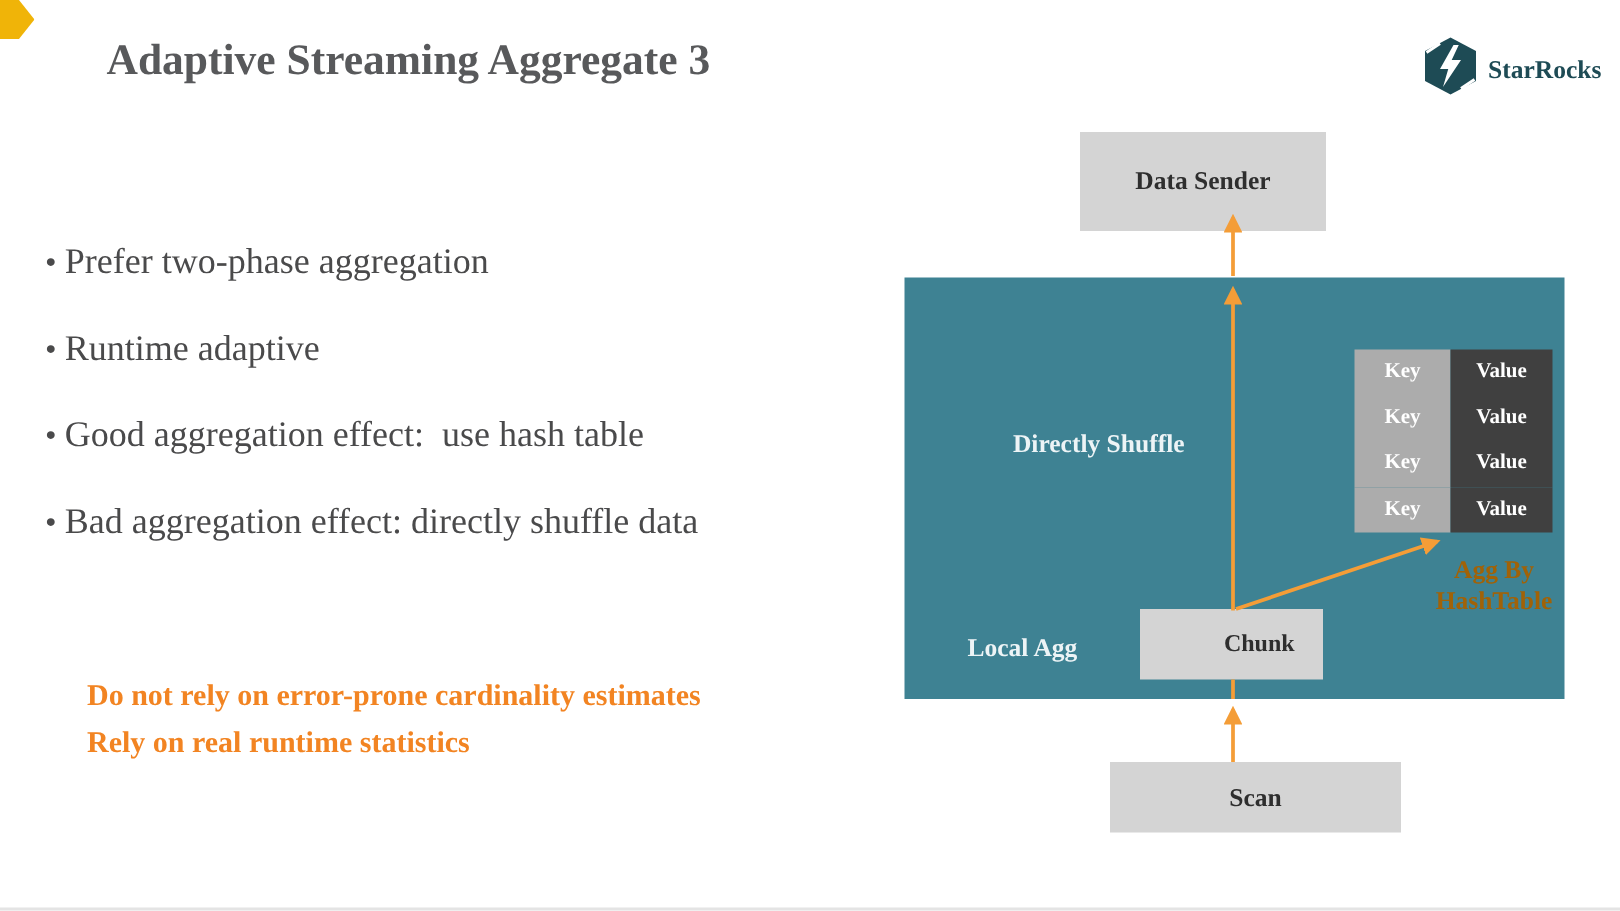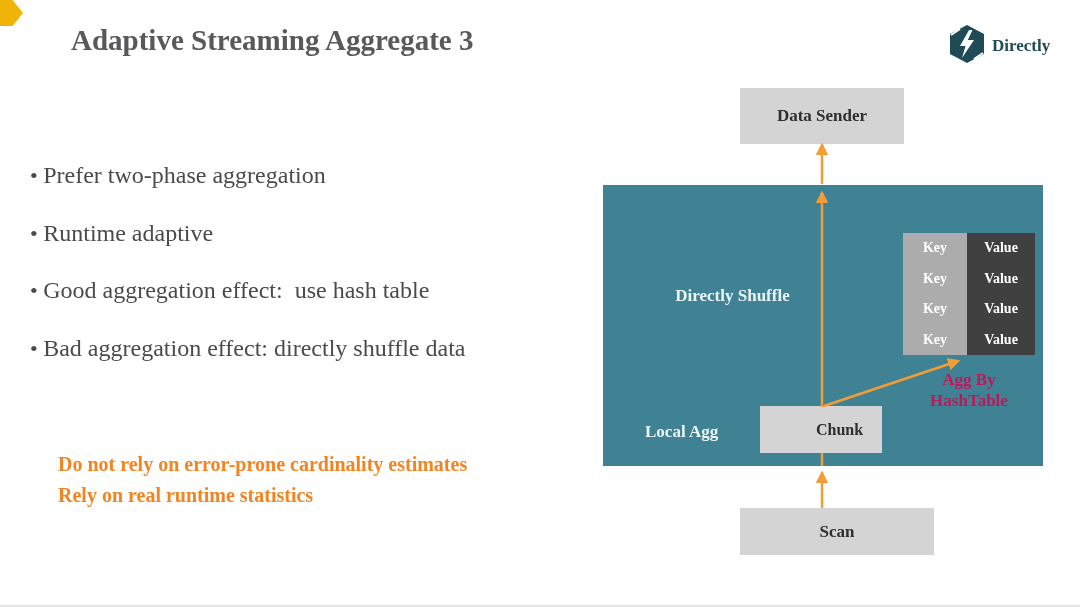--- a/index.html
+++ b/index.html
@@ -38,34 +38,34 @@
     color:var(--note_orange,#F28422); white-space:pre-wrap;margin-top:38px;
   }
   .n0{top:415px;} .n1{top:446px;}
 
   
   .gray-box {
     position:absolute; background:var(--box_gray,#D4D4D4);
     display:flex; align-items:center; justify-content:center;
     font-weight:bold; font-size:17px; color:var(--box_text,#2E2E2E);
   }
-  .data-sender { left:740px; top:88px;  width:164px; height:56px; }
+  .data-sender { left:720px; top:88px;  width:164px; height:66px; }
   .scan        { left:740px; top:508px; width:194px; height:47px; }
   .chunk       { left:760px; top:406px; width:122px; height:47px; font-size:16px;padding-left:37px; }
 
   .teal-panel {
     position:absolute; left:603px; top:185px; width:440px; height:281px;
     background:var(--teal_panel,#3E8293);
   }
   .panel-label {
     position:absolute; font-weight:bold; font-size:17px; color:#EDF4F6;
   }
   .shuffle-label { left:635px; top:286px; width:195px; text-align:center; }
   .localagg-label{ left:645px; top:422px; width:110px; }
-  .aggby-label   { left:903px; top:369px; width:132px; text-align:center; color:#be185d; line-height:1.25; }
+  .aggby-label   { left:930px; top:369px; width:132px; text-align:center; color:#a16207; line-height:1.25; }
 
   .kv-table {
     position:absolute; left:903px; top:233px; width:132px; height:122px;
     display:grid; grid-template-columns:64px 68px; grid-auto-rows:1fr;
   }
   .kv-cell {
     display:flex; align-items:center; justify-content:center;
     font-weight:bold; font-size:14px; color:#ffffff;
   }
   .kv-key   { background:var(--key_gray,#ACACAC); }
@@ -88,21 +88,21 @@
 
   <div class="logo">
     <span>
       <svg width="38" height="40" viewBox="0 0 38 40">
         <polygon points="19,1 36,10 36,30 19,39 2,30 2,10" fill="#1E4B55"></polygon>
         <polygon points="21,6 12,22 17.5,22 14,34 26,16 19.8,16 24.5,6" fill="#ffffff"></polygon>
         <line x1="3" y1="11" x2="12" y2="5" stroke="#ffffff" stroke-width="2"></line>
         <line x1="35" y1="29" x2="26" y2="35" stroke="#ffffff" stroke-width="2"></line>
       </svg>
     </span>
-    <span class="logo-text">Directly</span>
+    <span class="logo-text">StarRocks</span>
   </div>
 
   <div class="bullet-item b0">Prefer two-phase aggregation</div>
   <div class="bullet-item b1">Runtime adaptive</div>
   <div class="bullet-item b2">Good aggregation effect:  use hash table</div>
   <div class="bullet-item b3">Bad aggregation effect: directly shuffle data</div>
 
   <div class="note-line n0">Do not rely on error-prone cardinality estimates</div>
   <div class="note-line n1">Rely on real runtime statistics</div>
 

